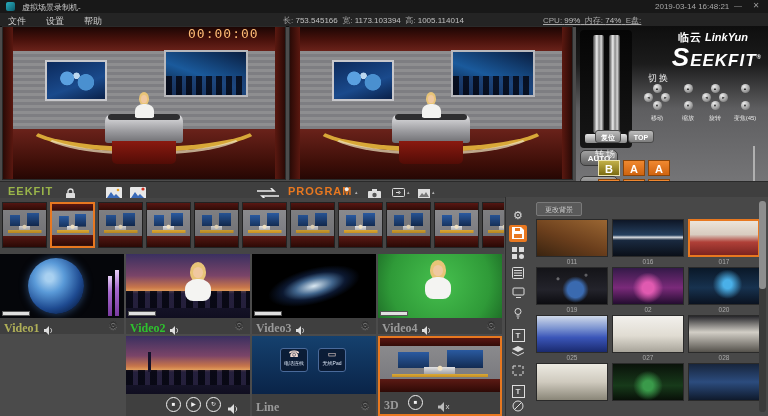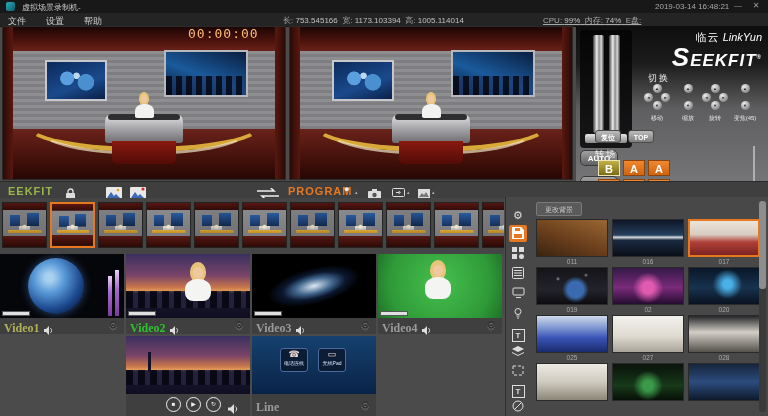--- a/index.html
+++ b/index.html
@@ -45,21 +45,21 @@
 
   
   #ctrl{position:absolute;left:576px;top:26px;width:192px;height:172px;background:linear-gradient(180deg,#0e0e0e 0%,#1c1c1c 22%,#5e5e60 48%,#7a7a7c 100%);}
   #fader{position:absolute;left:4px;top:4px;width:52px;height:118px;background:linear-gradient(180deg,#050505,#161616);border-radius:4px;}
   .fader-bar{position:absolute;top:5px;width:11px;height:98px;background:linear-gradient(90deg,#3a3a3a,#f0f0f0 35%,#8a8a8a 55%,#d8d8d8 75%,#2e2e2e);border-radius:2px;}
   #fader-bar1{left:13px;} #fader-bar2{left:29px;}
   #fader-base{position:absolute;left:5px;top:104px;width:42px;height:9px;background:linear-gradient(180deg,#e8e8e8,#8a8a8a);border-radius:2px;}
   .bigbtn{position:absolute;left:4px;width:38px;height:16px;background:linear-gradient(180deg,#a2a2a2,#606060);border:1px solid #3a3a3a;border-radius:5px;color:#fff;font-size:8px;font-weight:bold;text-align:center;line-height:16px;box-sizing:border-box;}
   #btn-take{top:124px;} #btn-auto{top:150px;}
   #logo{position:absolute;left:56px;top:3px;width:132px;height:42px;color:#fff;text-align:right;}
-  #logo-row1{position:absolute;right:2px;top:1px;font-size:11px;font-weight:normal;font-style:italic;white-space:nowrap;margin-left:12px;}
+  #logo-row1{position:absolute;right:16px;top:1px;font-size:11px;font-weight:bold;font-style:italic;white-space:nowrap;margin-left:12px;}
   #logo-row1 .cn{font-style:normal;letter-spacing:1px;}
   #logo-row2{position:absolute;right:2px;top:13px;font-weight:bold;font-style:italic;white-space:nowrap;font-size:17px;letter-spacing:1px;}
   #logo-row2 .bigS{font-size:26px;}
   #logo-row2 .reg{font-size:6px;vertical-align:super;}
   .panel-label{position:absolute;font-size:9px;color:#f0f0f0;letter-spacing:2px;}
   #lbl-switch{left:72px;top:46px;}
   .pad{position:absolute;top:58px;height:26px;}
   .pk{position:absolute;width:9px;height:9px;border-radius:50%;background:radial-gradient(circle at 35% 30%,#f0f0f0,#9a9a9a 60%,#5a5a5a);color:#222;font-size:4px;line-height:9px;text-align:center;}
   .pad4{width:26px;} .pad2{width:10px;}
   .pk.up{left:50%;margin-left:-4.5px;top:0;} .pk.dn{left:50%;margin-left:-4.5px;bottom:0;}
@@ -474,20 +474,33 @@
         <span class="g">▭</span>
         <span>无线Pad</span>
       </div>
     </div>
     <div class="vlabel" style="height:22px">
       <span class="vname" style="top:6px">Line</span>
       <span class="gearbtn" style="top:5px">⚙</span>
     </div>
   </div>
 
+  <div class="vcell" style="left:378px;top:336px;height:80px;border:2px solid #e87820">
+    <div class="ministudio" style="left:0;top:0;width:120px;height:54px"></div>
+    <div class="vlabel" style="height:22px">
+      <span class="vname" style="top:6px">3D</span>
+      <span class="circbtn" style="left:28px">■</span>
+      <span style="position:absolute;left:58px;top:6px">
+        <svg width="12" height="10">
+            <path d="M0 3.5h2.5L6 0v10L2.5 6.5H0z" fill="#bbb"></path>
+            <path d="M8 3l3 4M11 3l-3 4" stroke="#bbb" fill="none"></path>
+          </svg>
+      </span>
+    </div>
+  </div>
 
   <div id="library">
     <div class="toolbtn" style="top:8px"><span class="tglyph">⚙</span></div>
     <div class="toolbtn active" style="top:28px">
       <svg style="margin-top:2px" width="12" height="12">
           <path d="M0 0h9l3 3v9H0z" fill="#fff"></path>
           <rect x="2" y="7" width="8" height="4" fill="#e87820"></rect>
           <rect x="3" y="1" width="5" height="3" fill="#e87820"></rect>
         </svg>
     </div>

